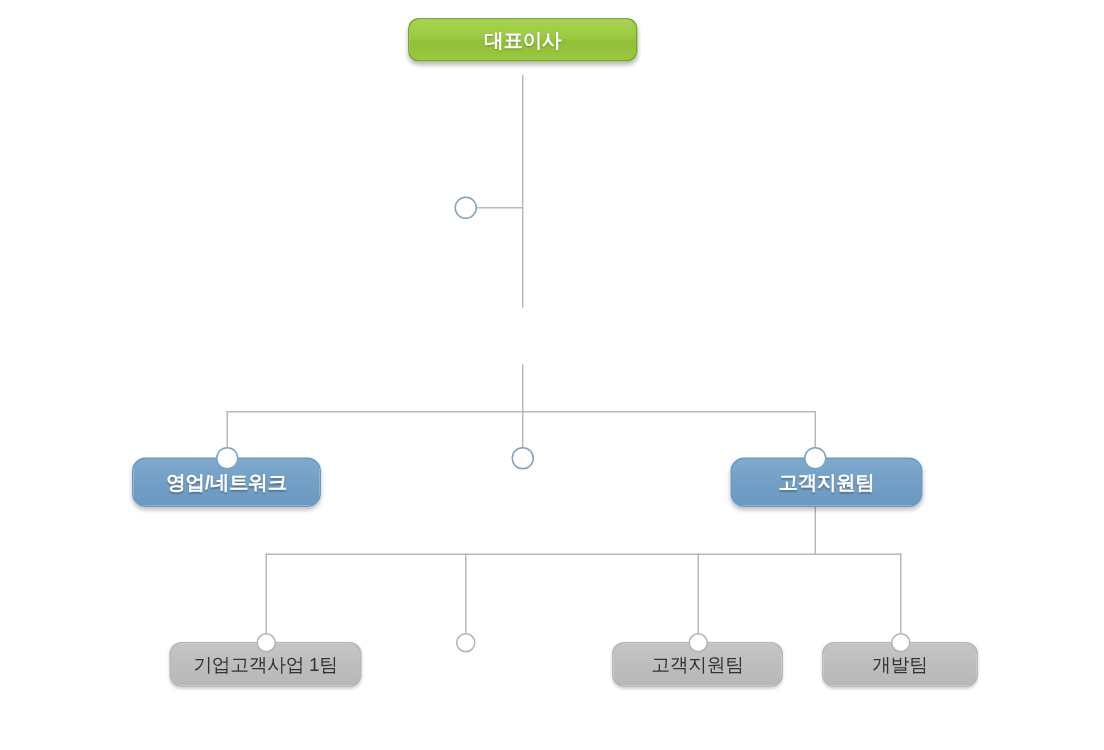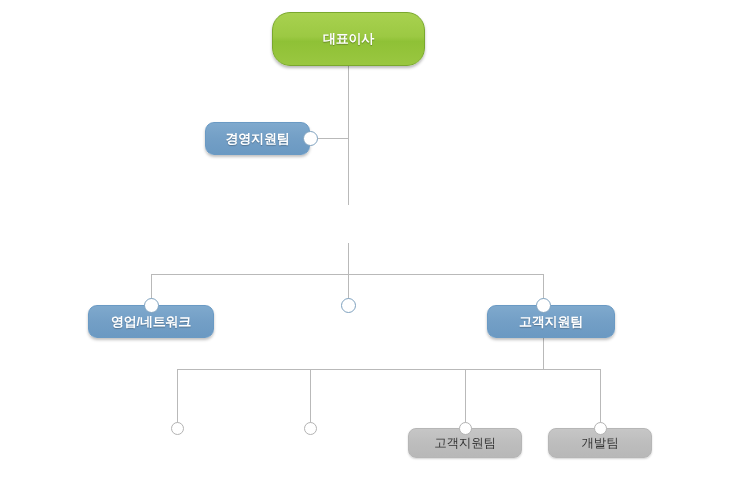--- a/index.html
+++ b/index.html
@@ -41,24 +41,24 @@
     border-radius: 8px;
     font-size: 13px;
     font-weight: bold;
     letter-spacing: -0.2px;
     white-space: nowrap;
     text-align: center;
   }
 
   
   .node-green {
-    height: 54px;
+    height: 29px;
     color: #ffffff;
     border: 1px solid #7aa82e;
-    border-radius: 18px;
+    border-radius: 7px;
     background: linear-gradient(to bottom, #a8d14f 0%, #9cc943 45%, #8fc136 55%, #9ac740 100%);
     box-shadow: 0 2px 3px rgba(0,0,0,0.28);
     text-shadow: 0 1px 1px rgba(0,0,0,0.30);
   }
 
   
   .node-blue {
     height: 33px;
     color: #ffffff;
     border: 1px solid #6a9ac4;
@@ -122,38 +122,38 @@
   <div class="conn-h" style="left:177px; top:369px; width:424px;"></div>
   <div class="conn-v" style="left:177px; top:369px; height:62px;"></div>
   <div class="conn-v" style="left:310px; top:369px; height:62px;"></div>
   <div class="conn-v" style="left:465px; top:369px; height:62px;"></div>
   <div class="conn-v" style="left:600px; top:369px; height:62px;"></div>
 
   <div class="node node-green" style="left:272px; top:12px; width:153px;">
     <span class="node-label">대표이사</span>
   </div>
 
-  <div class="node node-blue" style="left:205px; top:122px; width:105px;">
-    <span class="node-label">경영지원팀</span>
-  </div>
   <div class="knob knob-blue" style="left:303px; top:131px;"></div>
 
 
   <div class="node node-blue" style="left:88px; top:305px; width:126px;">
     <span class="node-label">영업/네트워크</span>
   </div>
   <div class="knob knob-blue" style="left:144px; top:298px;"></div>
 
   <div class="knob knob-blue" style="left:341px; top:298px;"></div>
 
   <div class="node node-blue" style="left:487px; top:305px; width:128px;">
     <span class="node-label">고객지원팀</span>
   </div>
   <div class="knob knob-blue" style="left:536px; top:298px;"></div>
 
+  <div class="node node-gray" style="left:113px; top:428px; width:128px;">
+    <span class="node-label">기업고객사업 1팀</span>
+  </div>
   <div class="knob knob-gray" style="left:171px; top:422px;"></div>
 
   <div class="knob knob-gray" style="left:304px; top:422px;"></div>
 
   <div class="node node-gray" style="left:408px; top:428px; width:114px;">
     <span class="node-label">고객지원팀</span>
   </div>
   <div class="knob knob-gray" style="left:459px; top:422px;"></div>
 
   <div class="node node-gray" style="left:548px; top:428px; width:104px;">

